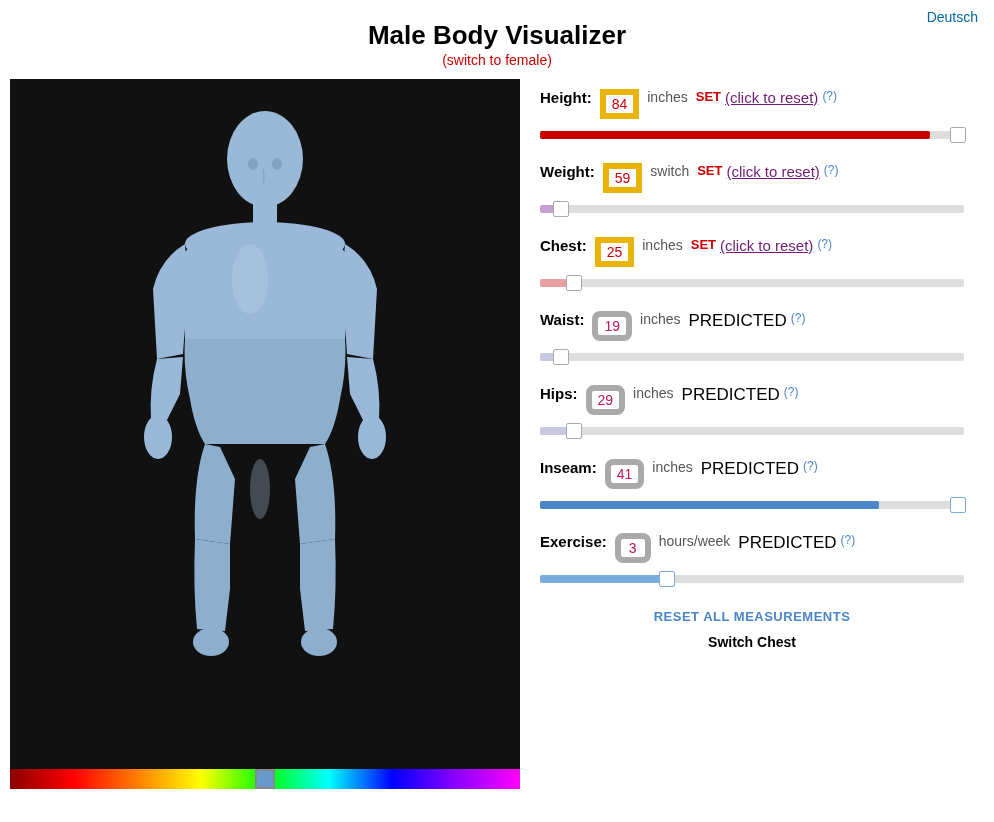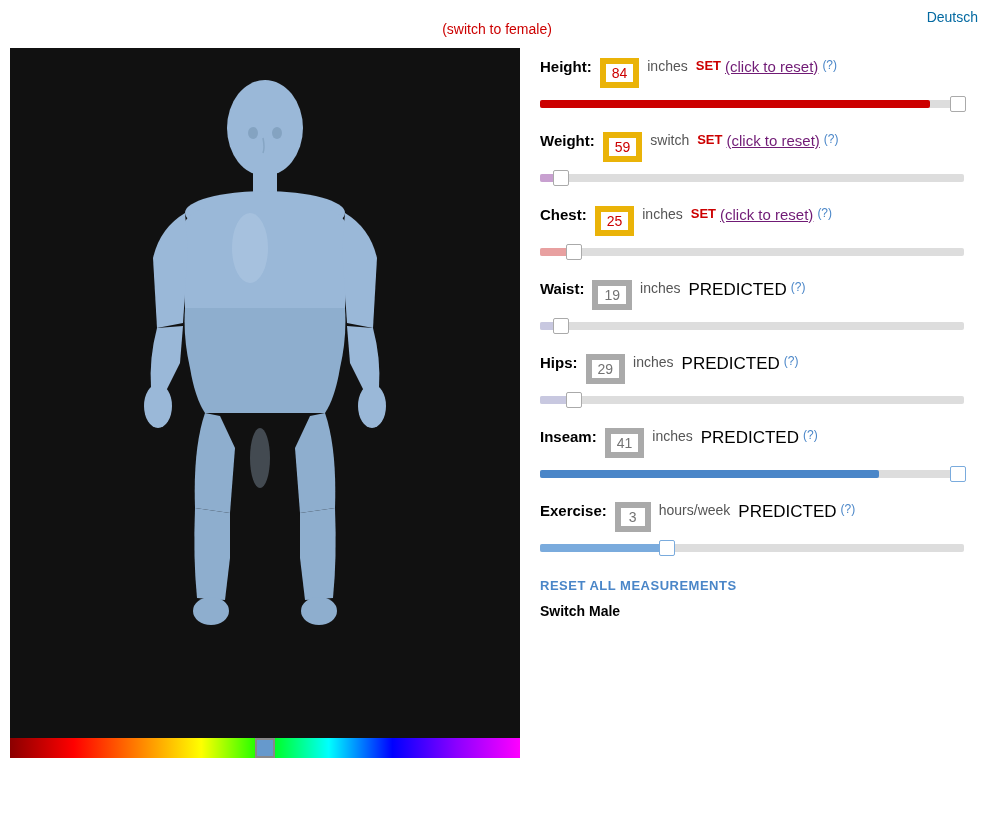--- a/index.html
+++ b/index.html
@@ -118,21 +118,22 @@
       color: #c00;
       padding: 1px 6px;
       font-size: 14px;
       min-width: 36px;
       text-align: center;
       display: inline-block;
     }
 
     .value-box.gray-border {
       border-color: #aaa;
-      color: #737373;
+      color: #be185d;
+      border-radius: 8px;
     }
 
     .unit-text {
       font-size: 14px;
       color: #555;
       margin: 0 4px;
     }
 
     .set-text {
       font-size: 13px;
@@ -264,21 +265,21 @@
       height: 16px;
       background: #fff;
       border: 1px solid #7aabdd;
       border-radius: 2px;
     }
 
     .bottom-buttons {
       margin-top: 20px;
       display: flex;
       flex-direction: column;
-      align-items: flex-start;
+      align-items: center;
       gap: 10px;
     }
 
     .reset-all-btn {
       background: none;
       border: none;
       color: #4a86c8;
       font-size: 13px;
       font-weight: bold;
       cursor: pointer;
@@ -297,20 +298,21 @@
   </style>
 </head>
 <body>
 
 <div style="position:relative;">
   <div class="top-right">
     <a>Deutsch</a>
   </div>
 
   <div class="header">
+    <h1>Male Body Visualizer</h1>
     <a class="switch-gender">(switch to female)</a>
   </div>
 
   <div class="main-content">
 
     <div class="body-viewer">
       <div class="body-figure">
 
         <svg class="body-svg" viewBox="0 0 320 640" xmlns="http://www.w3.org/2000/svg">
 
@@ -476,18 +478,18 @@
         <div class="slider-container">
           <div class="slider-track">
             <div class="slider-fill-blue2" style="width:30%"></div>
             <div class="slider-thumb-blue2" style="left:30%"></div>
           </div>
         </div>
       </div>
 
       <div class="bottom-buttons">
         <button class="reset-all-btn">RESET ALL MEASUREMENTS</button>
-        <button class="switch-units-btn">Switch Male</button>
+        <button class="switch-units-btn">Switch Chest</button>
       </div>
 
     </div>
   </div>
 </div>
 
 </body></html>

